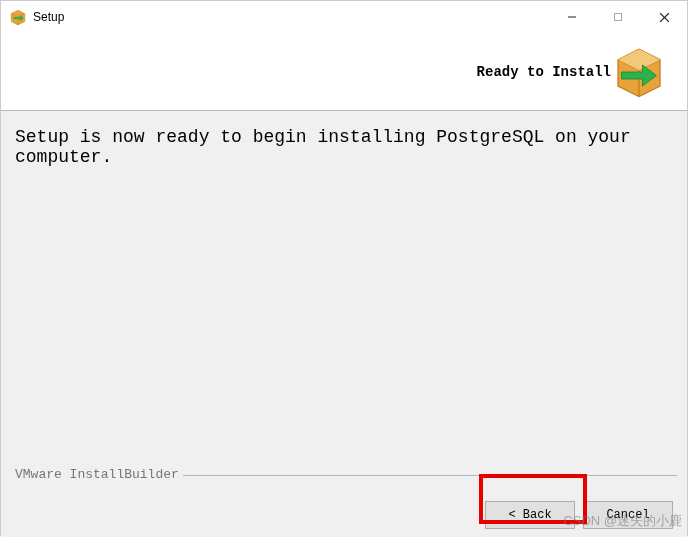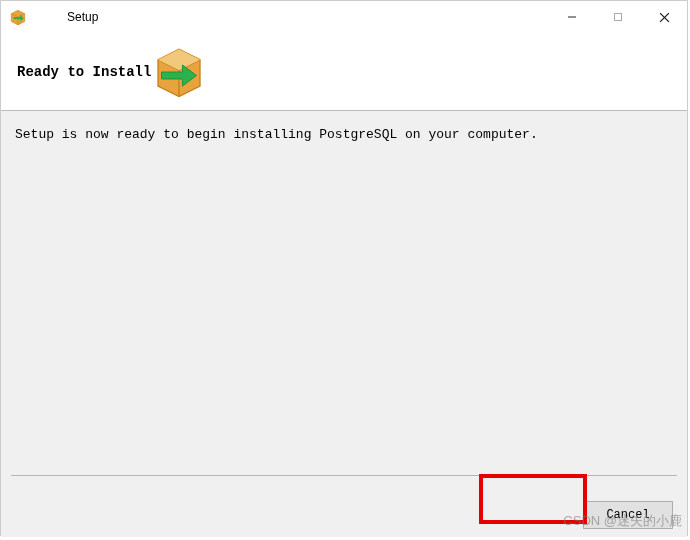--- a/index.html
+++ b/index.html
@@ -31,21 +31,20 @@
       width: 18px;
       height: 18px;
       margin-right: 6px;
       display: inline-flex;
       align-items: center;
       justify-content: center;
     }
     .titlebar-title {
       flex: 1;
       color: #000;
-      margin-left: 34px;
     }
     .win-controls {
       display: flex;
       height: 100%;
     }
     .win-btn {
       width: 46px;
       height: 100%;
       display: flex;
       align-items: center;
@@ -58,37 +57,37 @@
       cursor: pointer;
     }
     .win-btn[data-name="maximize-button"] { color: #aaa; }
 
     .header-area {
       height: 78px;
       border-bottom: 1px solid #bbb;
       padding: 0 16px;
       display: flex;
       align-items: center;
-      justify-content: flex-start;
+      justify-content: flex-end;
       background: #fff;
     }
     .page-heading {
       font-weight: bold;
       font-size: 14px;
       font-family: "Courier New", monospace;
     }
     .big-box-icon {
       width: 56px;
       height: 56px;
       margin-right: 4px;
     }
 
     .content-area {
       padding: 16px 14px;
-      font-size: 13px;
+      font-size: 18px;
       background: #f0f0f0;
       height: 348px;
       color: #000;
     }
 
     .footer-area {
       height: 78px;
       position: relative;
       background: #f0f0f0;
       border-top: none;
@@ -198,21 +197,23 @@
       </svg>
     </div>
   </div>
 
   <div class="content-area" data-name="content-area">
     <div data-name="ready-message">Setup is now ready to begin installing PostgreSQL on your computer.</div>
   </div>
 
   <div class="footer-area" data-name="wizard-footer">
     <div class="brand-fieldset" data-name="brand-fieldset"></div>
+    <div class="brand-label" data-name="brand-label">VMware InstallBuilder</div>
     <div class="button-row" data-name="button-row">
+      <button class="wiz-button" data-name="back-button"><span>&lt; Back</span></button>
       <button class="wiz-button" data-name="cancel-button"><span>Cancel</span></button>
     </div>
   </div>
 
 </div>
 
 <div class="highlight-box" data-name="highlight-annotation"></div>
 <div class="watermark" data-name="watermark">CSDN @迷失的小鹿</div>
 
 </body></html>

